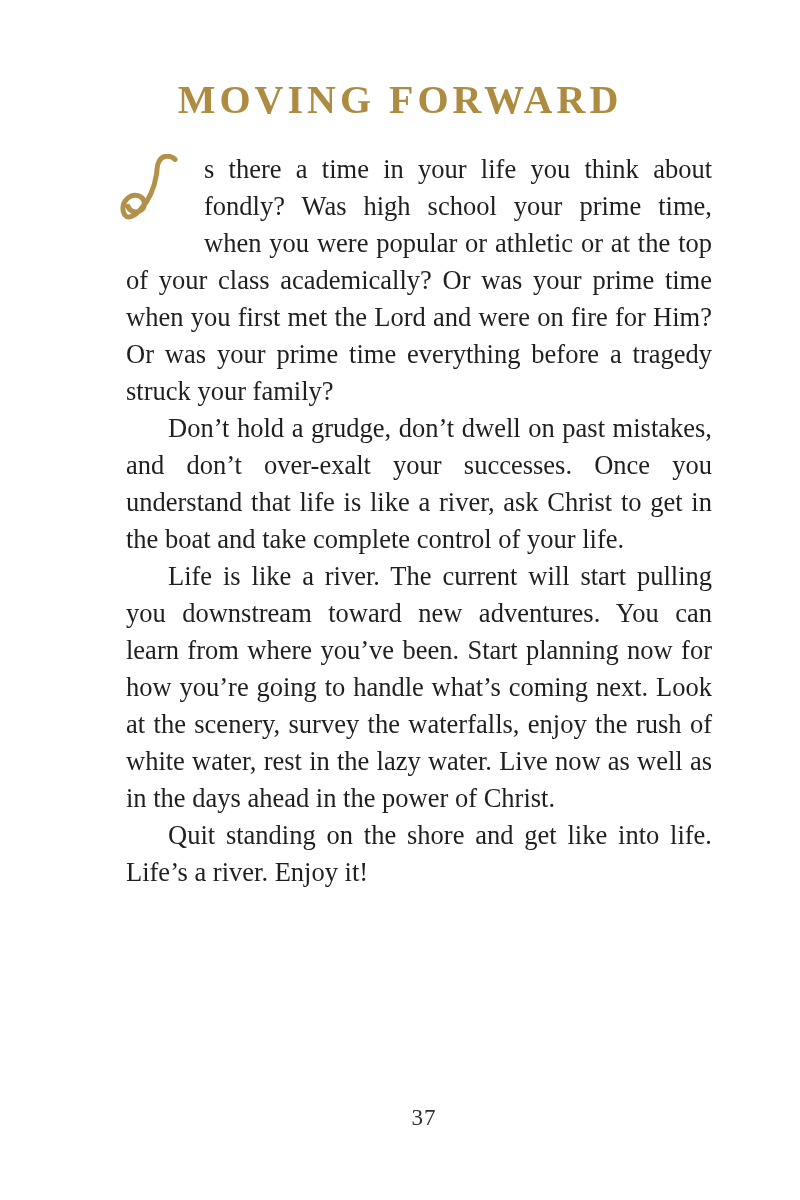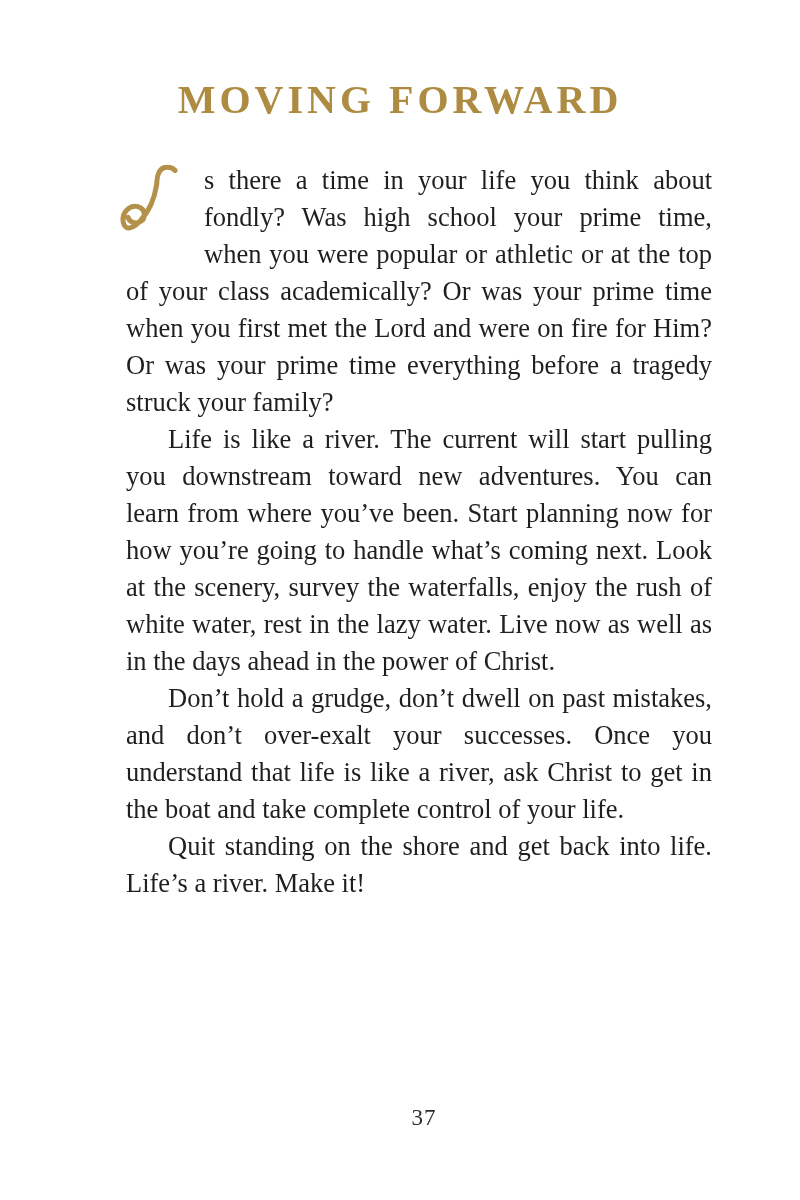--- a/index.html
+++ b/index.html
@@ -24,21 +24,21 @@
     text-align: center;
     font-size: 40px;
     font-weight: bold;
     letter-spacing: 4px;
     color: #ad8c42;
     font-family: "Liberation Serif", serif;
   }
 
   .body-text {
     position: absolute;
-    top: 162px;
+    top: 151px;
     left: 126px;
     width: 586px;
     font-size: 26.5px;
     line-height: 37px;
     color: #1f1f1f;
     text-align: justify;
   }
 
   .body-text p { margin: 0; padding: 0; }
   .body-text p.indented { text-indent: 42px; }
@@ -85,23 +85,23 @@
     <p>
       <span class="drop-cap">
         <svg viewBox="0 0 88 96" fill="none" stroke="#b3914a" stroke-width="6.5" stroke-linecap="round" stroke-linejoin="round">
           <path d="M 70 7 C 64 1 53 1 49 10 C 46 15 47 20 46 26 C 43 45 36 60 26 71 C 18 81 6 87 3 75 C 0 62 11 51 22 54 C 32 57 33 70 24 74 C 18 77 11 74 9 68"></path>
         </svg>
         <span class="sr-only">I</span>
       </span><span>s there a time in your life you think about fondly? Was high school your prime time, when you were popular or athletic or at the top of your class academically? Or was your prime time when you first met the Lord and were on fire for Him? Or was your prime time everything before a tragedy struck your family?</span>
     </p>
 
 
+    <p class="indented">Don’t hold a grudge, don’t dwell on past mistakes, and don’t over-exalt your successes. Once you understand that life is like a river, ask Christ to get in the boat and take complete control of your life.</p>
+
     <p class="indented">Life is like a river. The current will start pulling you downstream toward new adventures. You can learn from where you’ve been. Start planning now for how you’re going to handle what’s coming next. Look at the scenery, survey the waterfalls, enjoy the rush of white water, rest in the lazy water. Live now as well as in the days ahead in the power of Christ.</p>
 
-    <p class="indented">Don’t hold a grudge, don’t dwell on past mistakes, and don’t over-exalt your successes. Once you understand that life is like a river, ask Christ to get in the boat and take complete control of your life.</p>
-
-    <p class="indented">Quit standing on the shore and get back into life. Life’s a river. Make it!</p>
+    <p class="indented">Quit standing on the shore and get like into life. Life’s a river. Enjoy it!</p>
 
   </div>
 
   <div class="page-number">37</div>
 
 </div>
 
 </body></html>

